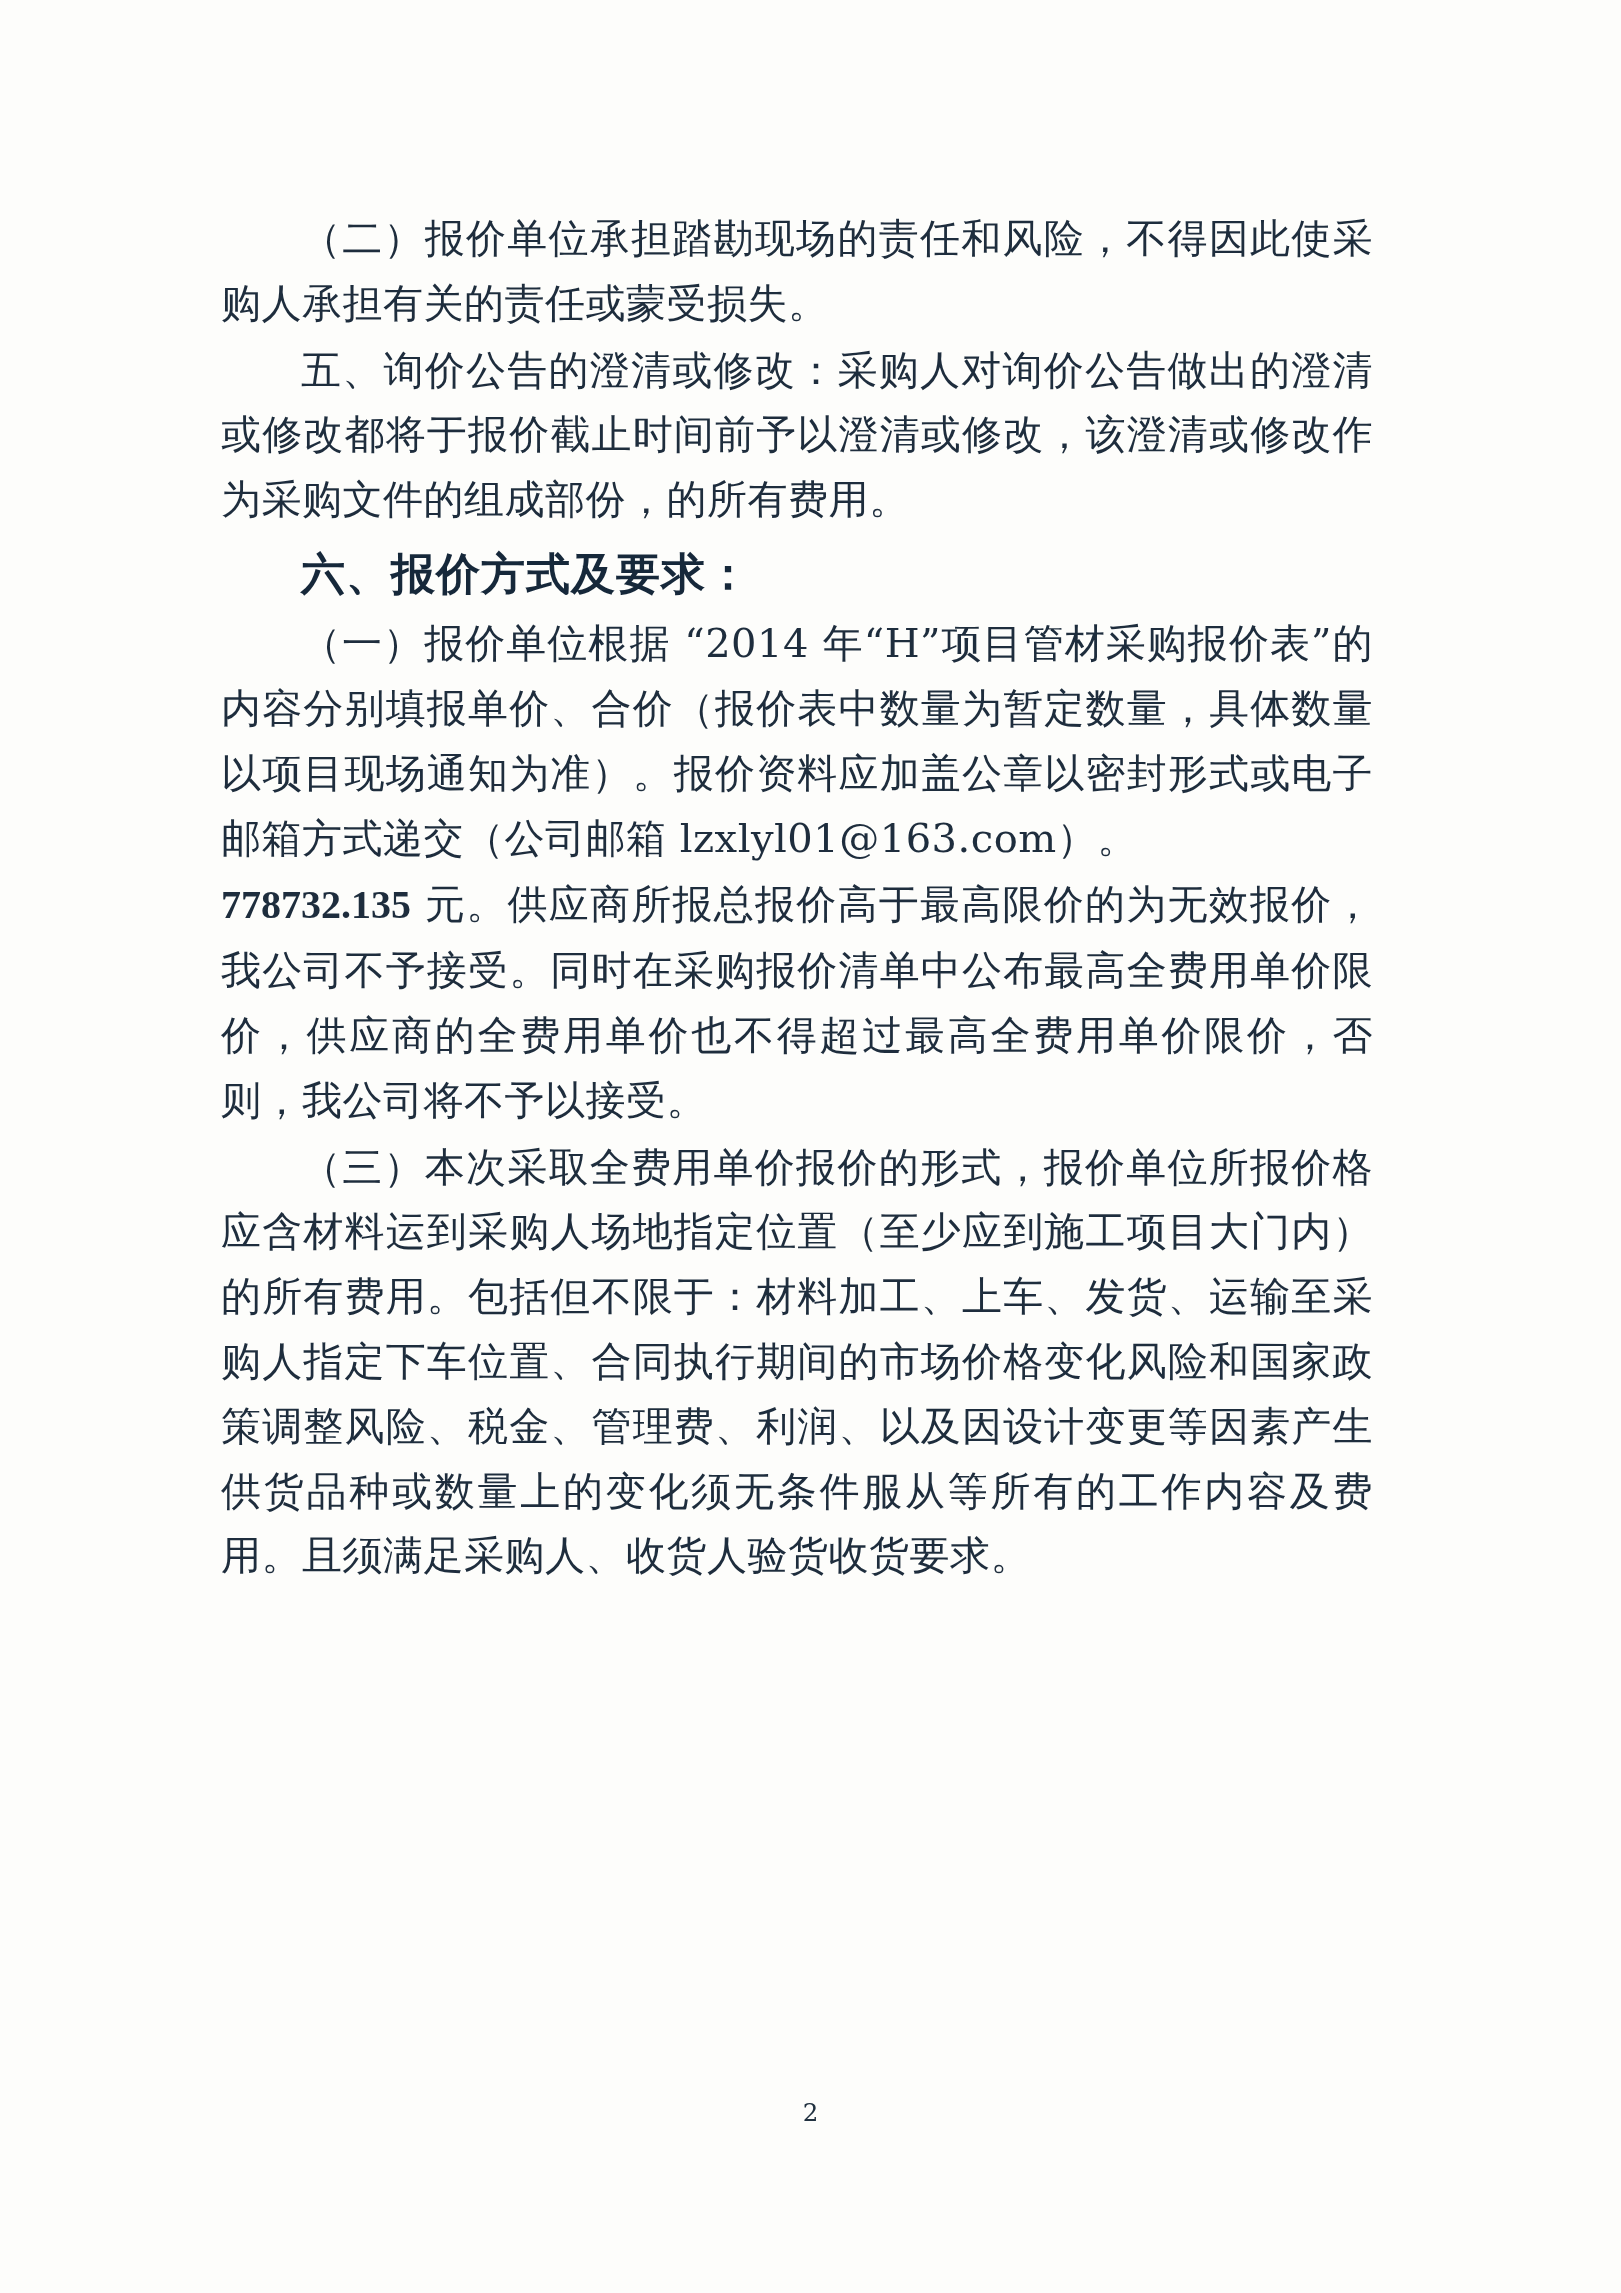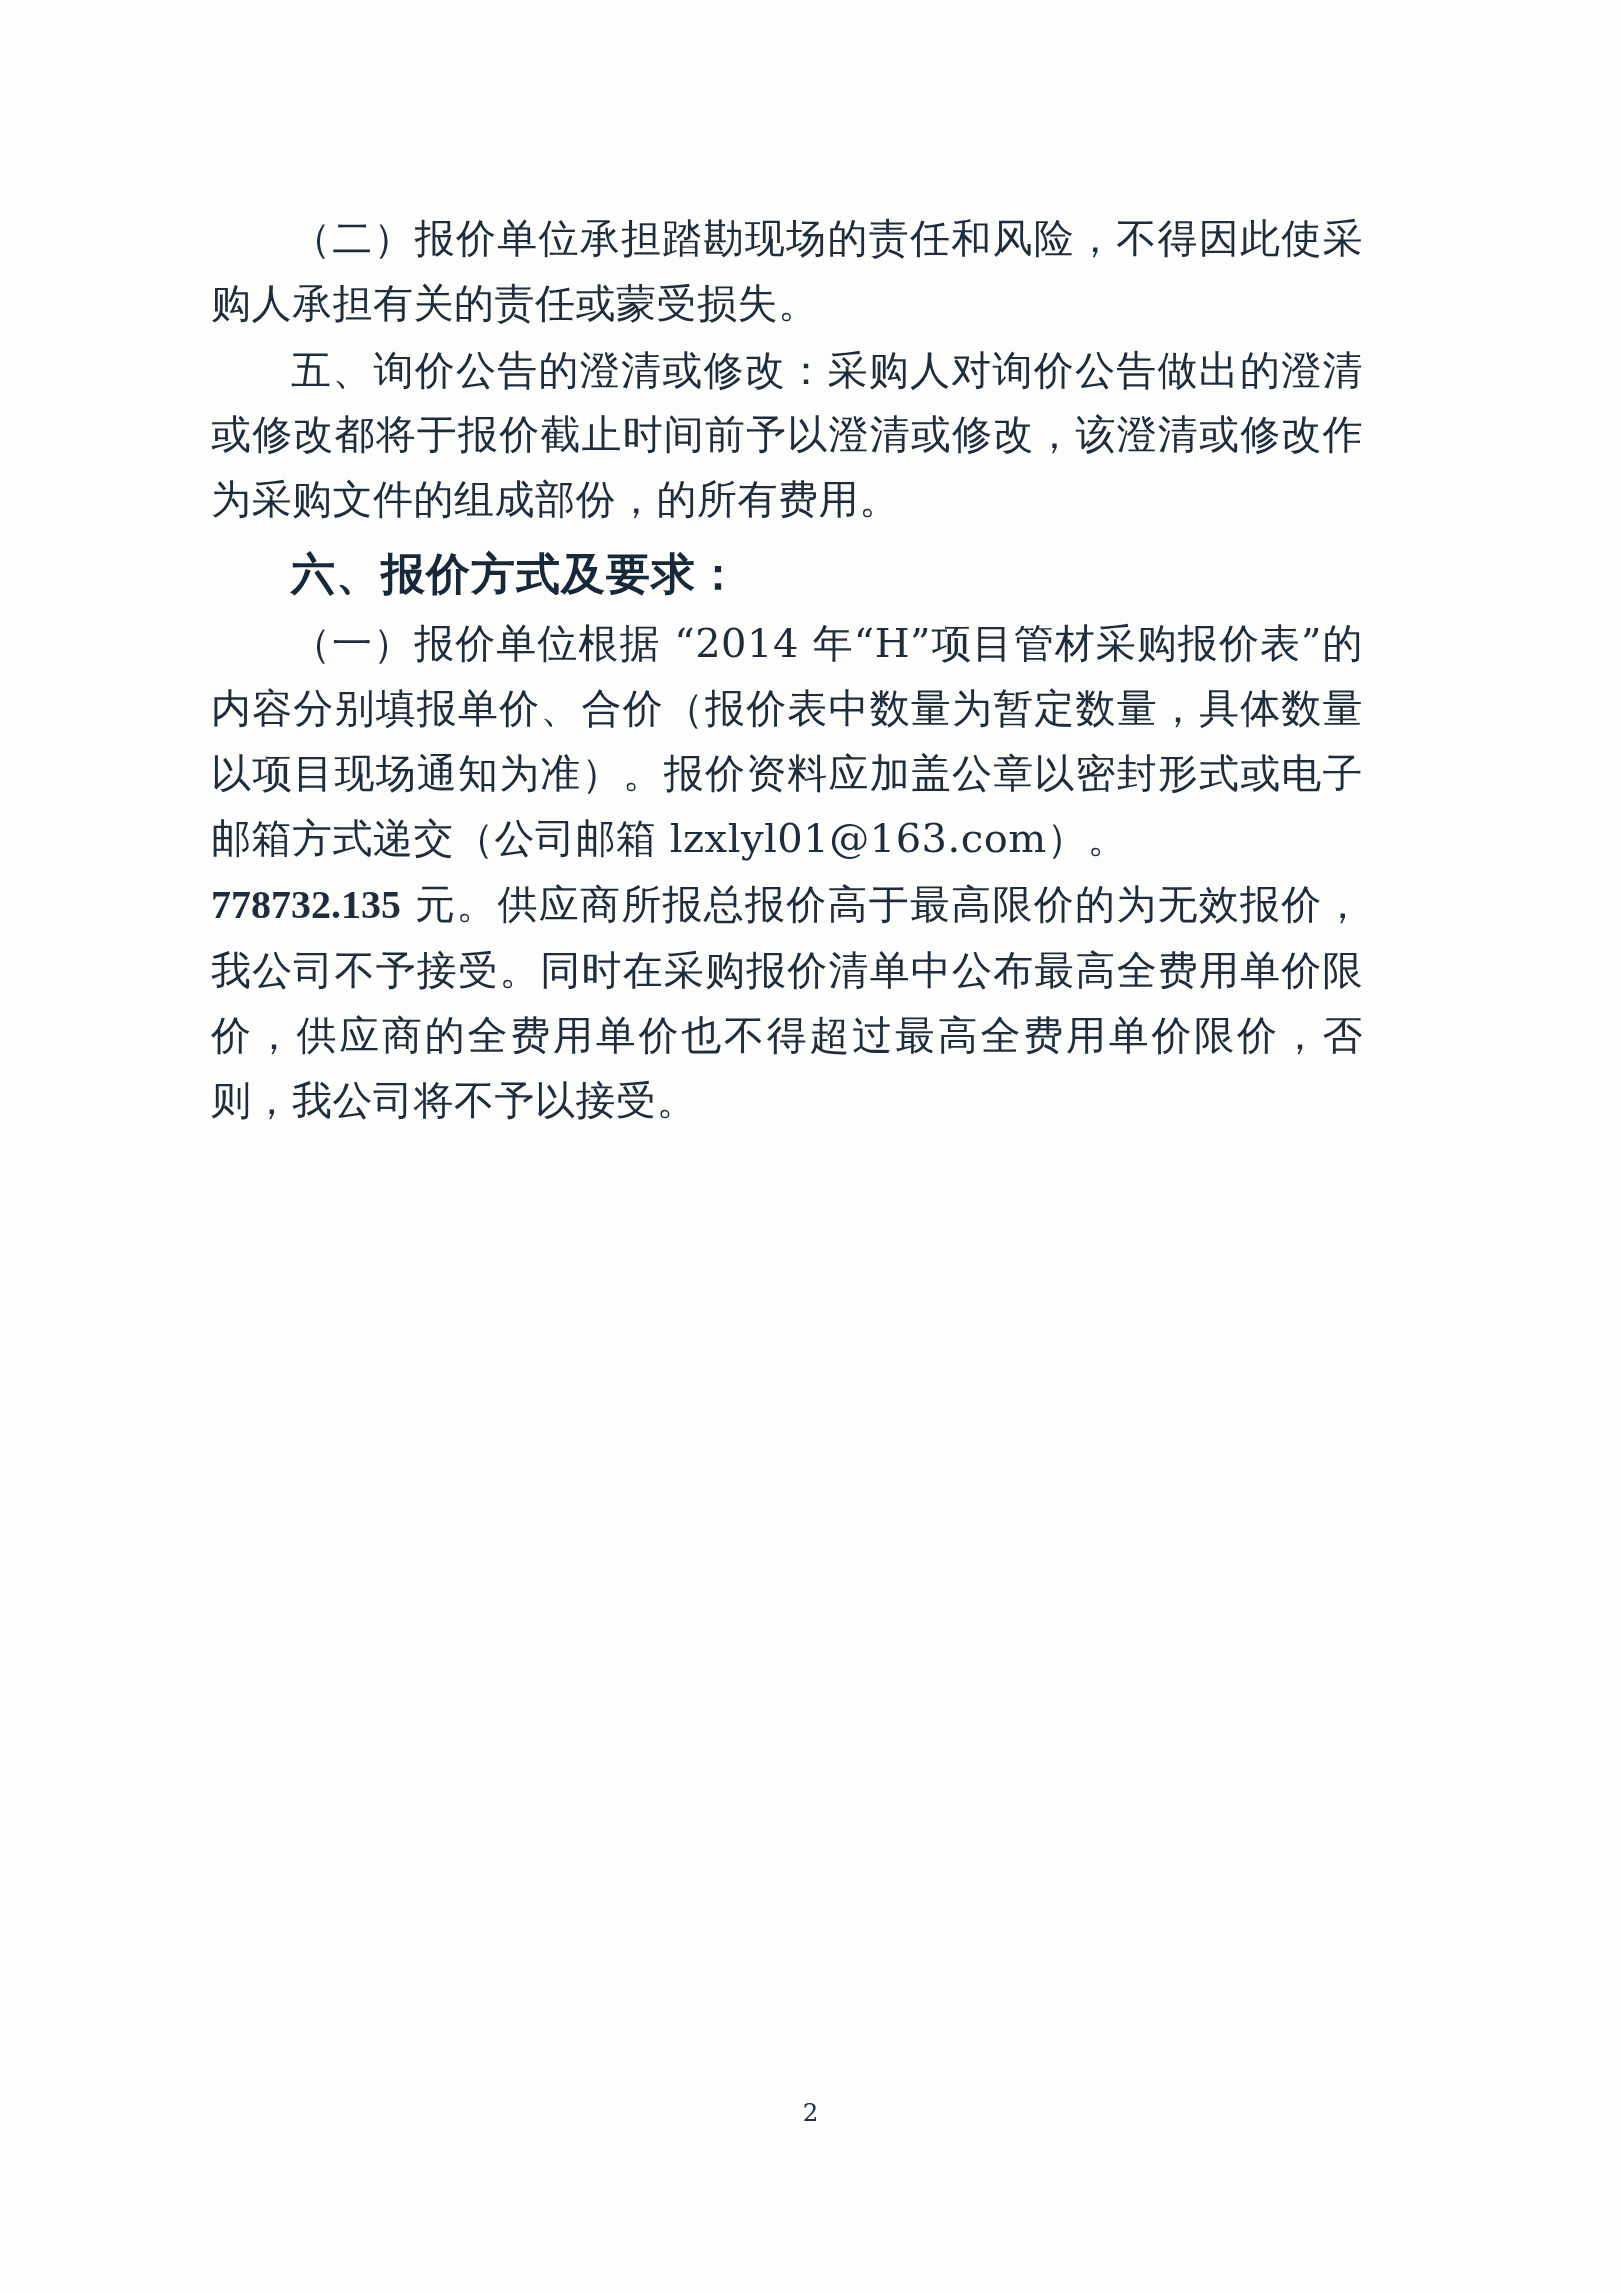--- a/index.html
+++ b/index.html
@@ -18,21 +18,21 @@
   .page {
     position: absolute;
     left: 0;
     top: 0;
     width: 1621px;
     height: 2294px;
     background: #fdfdfb;
   }
   .content {
     position: absolute;
-    left: 211px;
+    left: 221px;
     top: 206px;
     width: 1152px;
   }
   .para {
     font-size: 40px;
     line-height: 1.62;
     letter-spacing: 0.5px;
     text-align: justify;
     text-justify: inter-ideograph;
     margin: 0 0 2px 0;
@@ -79,19 +79,20 @@
 
     <p class="para indent">五、询价公告的澄清或修改：采购人对询价公告做出的澄清或修改都将于报价截止时间前予以澄清或修改，该澄清或修改作为采购文件的组成部份，的所有费用。</p>
 
     <p class="heading">六、报价方式及要求：</p>
 
     <p class="para indent">（一）报价单位根据 “2014 年“H”项目管材采购报价表”的内容分别填报单价、合价（报价表中数量为暂定数量，具体数量以项目现场通知为准）。报价资料应加盖公章以密封形式或电子邮箱方式递交（公司邮箱 lzxlyl01@163.com）。</p>
 
 
     <p class="para"><span class="amount latin">778732.135</span><span> 元。供应商所报总报价高于最高限价的为无效报价，我公司不予接受。同时在采购报价清单中公布最高全费用单价限价，供应商的全费用单价也不得超过最高全费用单价限价，否则，我公司将不予以接受。</span></p>
 
+    <p class="para indent">（三）本次采取全费用单价报价的形式，报价单位所报价格应含材料运到采购人场地指定位置（至少应到施工项目大门内）的所有费用。包括但不限于：材料加工、上车、发货、运输至采购人指定下车位置、合同执行期间的市场价格变化风险和国家政策调整风险、税金、管理费、利润、以及因设计变更等因素产生供货品种或数量上的变化须无条件服从等所有的工作内容及费用。且须满足采购人、收货人验货收货要求。</p>
 
 
   </div>
 
   <div class="pagenum">2</div>
 </div>
 
 
 </body></html>

